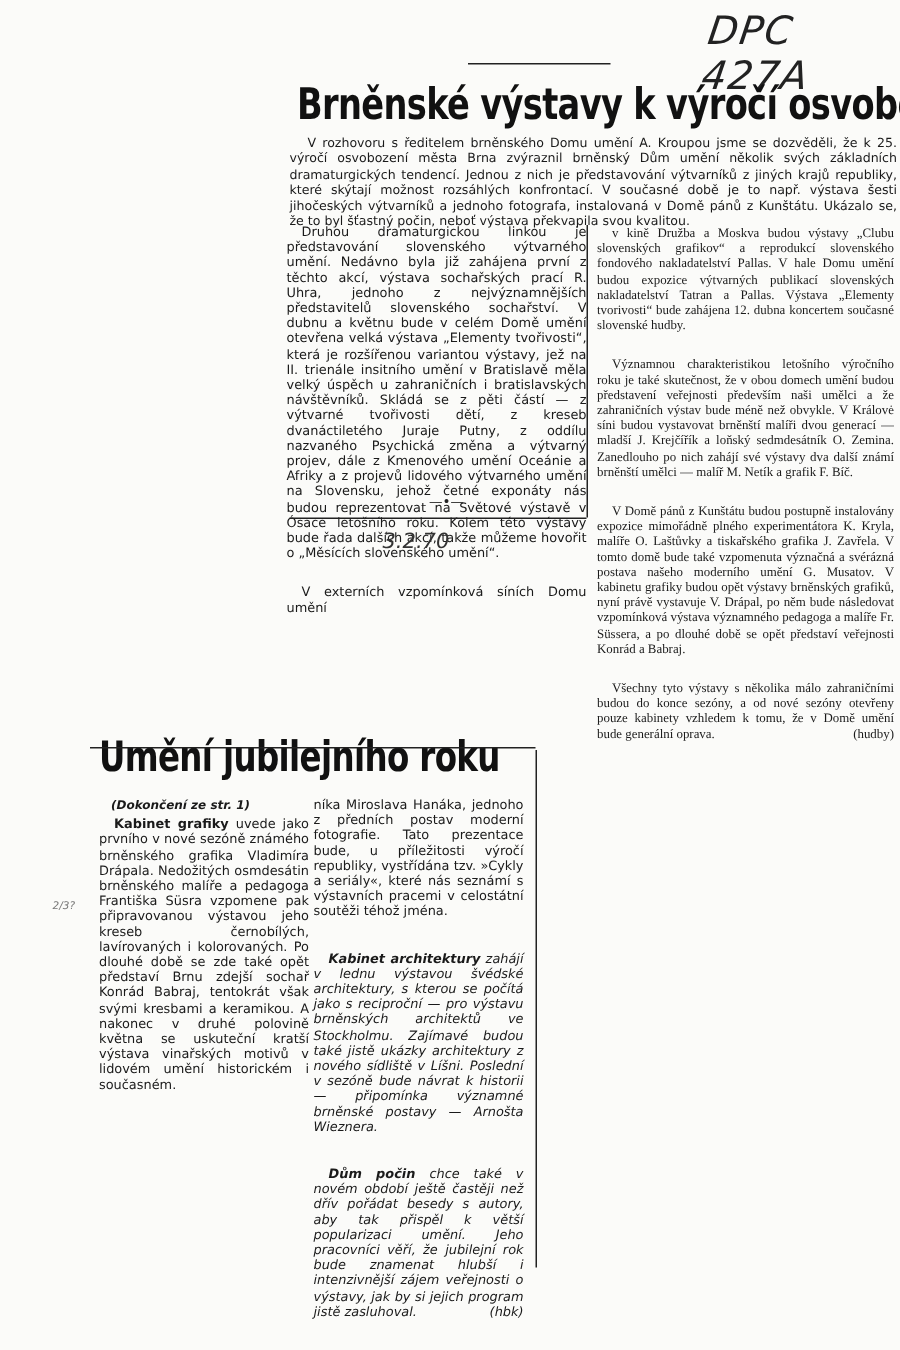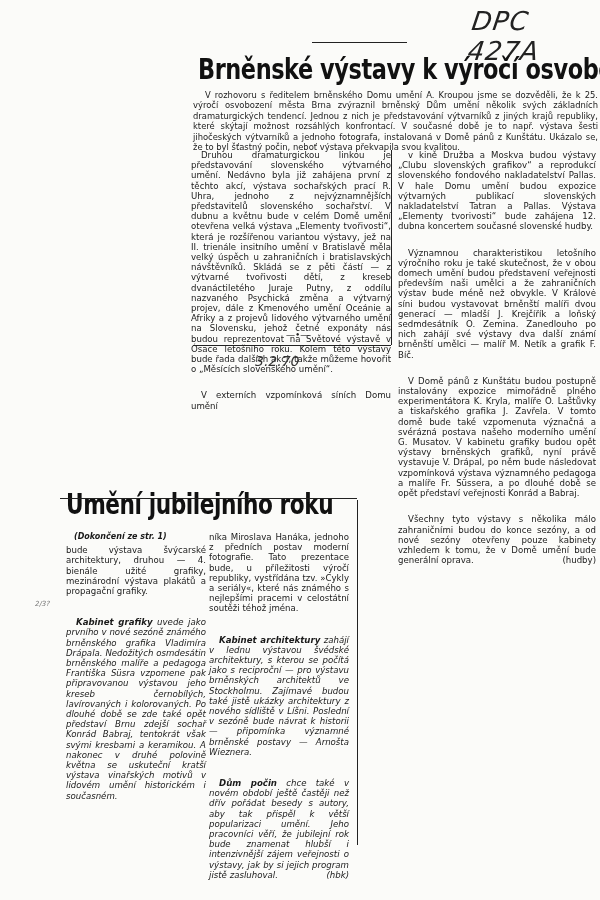--- a/index.html
+++ b/index.html
@@ -16,21 +16,21 @@
   .t1{left:198px;top:52px;font-size:29px;transform:scaleX(0.86);transform-origin:left top;}
   .t2{left:66px;top:488px;font-size:28px;transform:scaleX(0.86);transform-origin:left top;}
   .lead{left:193px;top:90px;width:405px;font-size:8.4px;line-height:10.4px;font-weight:normal;
         text-align:justify;text-indent:12px;font-family:"DejaVu Sans",sans-serif;}
   .col{font-size:8.6px;line-height:10.2px;text-align:justify;font-family:"DejaVu Sans",sans-serif;
        font-weight:500;}
   .col p{margin:0;text-indent:10px;}
   .col p+p{margin-top:16px;}
   .col b{font-weight:bold;}
   .c1{left:191px;top:150px;width:200px;}
-  .c2{left:398px;top:150px;width:198px;}
+  .c2{left:398px;top:150px;width:198px;font-family:Liberation Serif, serif;}
   .c3{left:66px;top:532px;width:140px;}
   .c4{left:209px;top:532px;width:140px;}
   .c3 p+p,.c4 p+p{margin-top:21px;font-style:italic;}
   .sep{left:286px;top:330px;font-size:9px;color:#222;}
   .sig{float:right;}
   .sub{font-style:italic;font-weight:bold;font-size:8px;margin-bottom:3px;display:block;padding-left:8px;}
   .box-line{background:#222;}
   .vl1{left:391px;top:150px;width:1px;height:195px;}
   .hl1{left:193px;top:345px;width:198px;height:1px;}
   .vl2{left:357px;top:500px;width:1px;height:345px;}
@@ -62,21 +62,20 @@
 
 <div class="abs hand date">3.2.70</div>
 <div class="abs hand margin">2/3?</div>
 
 <div class="abs title t2">Umění jubilejního roku</div>
 <div class="abs box-line hl2"></div>
 <div class="abs box-line vl2"></div>
 
 <div class="abs col c3">
   <span class="sub">(Dokončení ze str. 1)</span>
-  <p style="text-indent:0"><b></b><span>bude výstava švýcarské architektury, druhou — 4. bienále užité grafiky, mezinárodní výstava plakátů a propagační grafiky.</span></p>
   <p><b>Kabinet grafiky</b><span> uvede jako prvního v nové sezóně známého brněnského grafika Vladimíra Drápala. Nedožitých osmdesátin brněnského malíře a pedagoga Františka Süsra vzpomene pak připravovanou výstavou jeho kreseb černobílých, lavírovaných i kolorovaných. Po dlouhé době se zde také opět představí Brnu zdejší sochař Konrád Babraj, tentokrát však svými kresbami a keramikou. A nakonec v druhé polovině května se uskuteční kratší výstava vinařských motivů v lidovém umění historickém i současném.</span></p>
 </div>
 
 <div class="abs col c4">
-  <p style="text-indent:0"><b></b><span>níka Miroslava Hanáka, jednoho z předních postav moderní fotografie. Tato prezentace bude, u příležitosti výročí republiky, vystřídána tzv. »Cykly a seriály«, které nás známého s nejlepšími pracemi v celostátní soutěži téhož jména.</span></p>
+  <p style="text-indent:0"><b></b><span>níka Miroslava Hanáka, jednoho z předních postav moderní fotografie. Tato prezentace bude, u příležitosti výročí republiky, vystřídána tzv. »Cykly a seriály«, které nás seznámí s výstavních pracemi v celostátní soutěži téhož jména.</span></p>
   <p><b>Kabinet architektury</b><span> zahájí v lednu výstavou švédské architektury, s kterou se počítá jako s reciproční — pro výstavu brněnských architektů ve Stockholmu. Zajímavé budou také jistě ukázky architektury z nového sídliště v Líšni. Poslední v sezóně bude návrat k historii — připomínka významné brněnské postavy — Arnošta Wieznera.</span></p>
   <p><b>Dům počin</b><span> chce také v novém období ještě častěji než dřív pořádat besedy s autory, aby tak přispěl k větší popularizaci umění. Jeho pracovníci věří, že jubilejní rok bude znamenat hlubší i intenzivnější zájem veřejnosti o výstavy, jak by si jejich program jistě zasluhoval.</span> <span class="sig">(hbk)</span></p>
 </div>
 
 </body></html>

